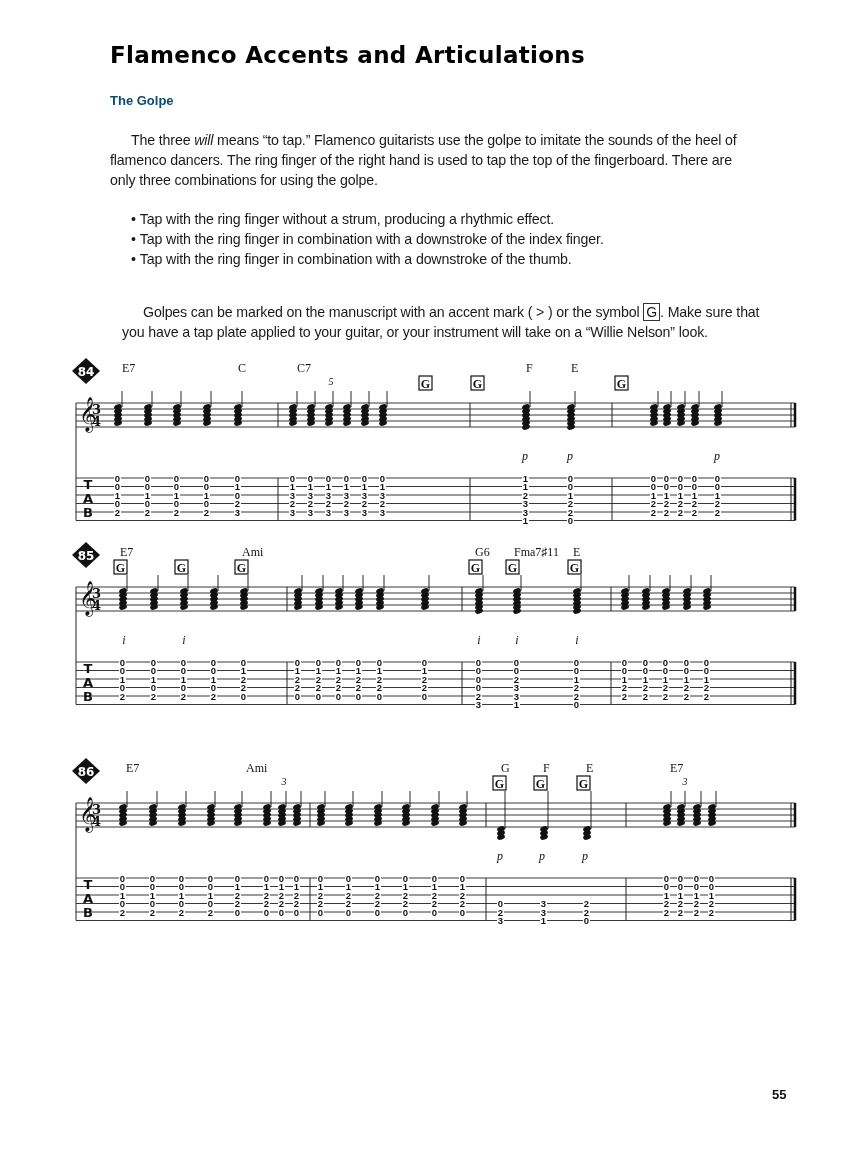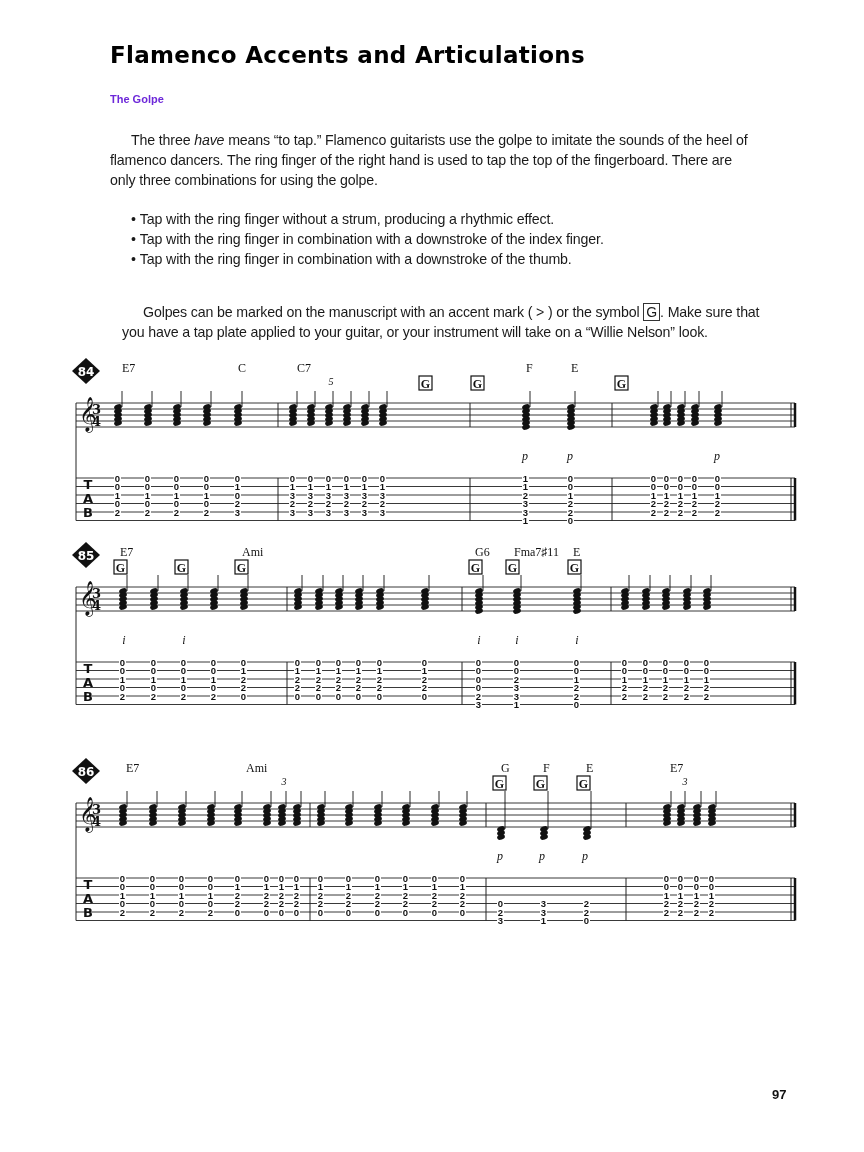--- a/index.html
+++ b/index.html
@@ -4,21 +4,21 @@
 <style>
   html, body { margin: 0; padding: 0; background: #ffffff; }
   body { width: 864px; height: 1152px; position: relative; overflow: hidden; color: #111; }
   .page-title {
     position: absolute; left: 110px; top: 42px;
     font-family: "DejaVu Sans", sans-serif; font-weight: bold; font-size: 23px;
     letter-spacing: 0.3px; color: #000; white-space: nowrap;
   }
   .section-heading {
     position: absolute; left: 110px; top: 93px;
-    font-family: "Liberation Sans", sans-serif; font-weight: bold; font-size: 11px; color: #6d28d9;
+    font-family: "Liberation Sans", sans-serif; font-weight: bold; font-size: 13px; color: #0c4a6e;
   }
   .body-text {
     position: absolute; left: 110px; width: 646px;
     font-family: "Liberation Sans", sans-serif; font-size: 14.2px; line-height: 20px; color: #1a1a1a;
     letter-spacing: -0.15px;
   }
   .para1 { top: 130px; text-indent: 21px; }
   .bullets { top: 209px; list-style: none; margin: 0; padding: 0 0 0 21px; }
   .bullets li { margin: 0; padding: 0; }
   .bullets li::before { content: "\2022"; margin-right: 4px; }
@@ -41,21 +41,21 @@
   .exnum { font-family: "DejaVu Sans", sans-serif; font-weight: bold; font-size: 12px; fill: #fff; }
   .tablbl { font-family: "DejaVu Sans", sans-serif; font-weight: bold; font-size: 13px; fill: #111; }
 </style>
 </head>
 <body>
 
 <div class="page-title">Flamenco Accents and Articulations</div>
 <div class="section-heading">The Golpe</div>
 
 <p class="body-text para1" style="margin:0;">
-  <span>The three </span><em>have</em><span> means “to tap.” Flamenco guitarists use the golpe to imitate the sounds of the heel of flamenco dancers. The ring finger of the right hand is used to tap the top of the fingerboard. There are only three combinations for using the golpe.</span>
+  <span>The three </span><em>will</em><span> means “to tap.” Flamenco guitarists use the golpe to imitate the sounds of the heel of flamenco dancers. The ring finger of the right hand is used to tap the top of the fingerboard. There are only three combinations for using the golpe.</span>
 </p>
 
 <ul class="body-text bullets">
   <li>Tap with the ring finger without a strum, producing a rhythmic effect.</li>
   <li>Tap with the ring finger in combination with a downstroke of the index finger.</li>
   <li>Tap with the ring finger in combination with a downstroke of the thumb.</li>
 </ul>
 
 <p class="body-text para2" style="margin:12px;">
   <span>Golpes can be marked on the manuscript with an accent mark ( &gt; ) or the symbol </span><span class="g-inline">G</span><span>. Make sure that you have a tap plate applied to your guitar, or your instrument will take on a “Willie Nelson” look.</span>
@@ -1410,13 +1410,13 @@
         <rect x="640" y="133" width="7" height="8" fill="#fff"></rect>
         <text x="643.5" y="140.5" text-anchor="middle" class="tabnum">1</text>
         <rect x="640" y="141.5" width="7" height="8" fill="#fff"></rect>
         <text x="643.5" y="149" text-anchor="middle" class="tabnum">2</text>
         <rect x="640" y="150" width="7" height="8" fill="#fff"></rect>
         <text x="643.5" y="157.5" text-anchor="middle" class="tabnum">2</text>
       </g>
     </svg>
   </div>
 
-<div class="page-number">97</div>
+<div class="page-number">55</div>
 
 </body></html>

